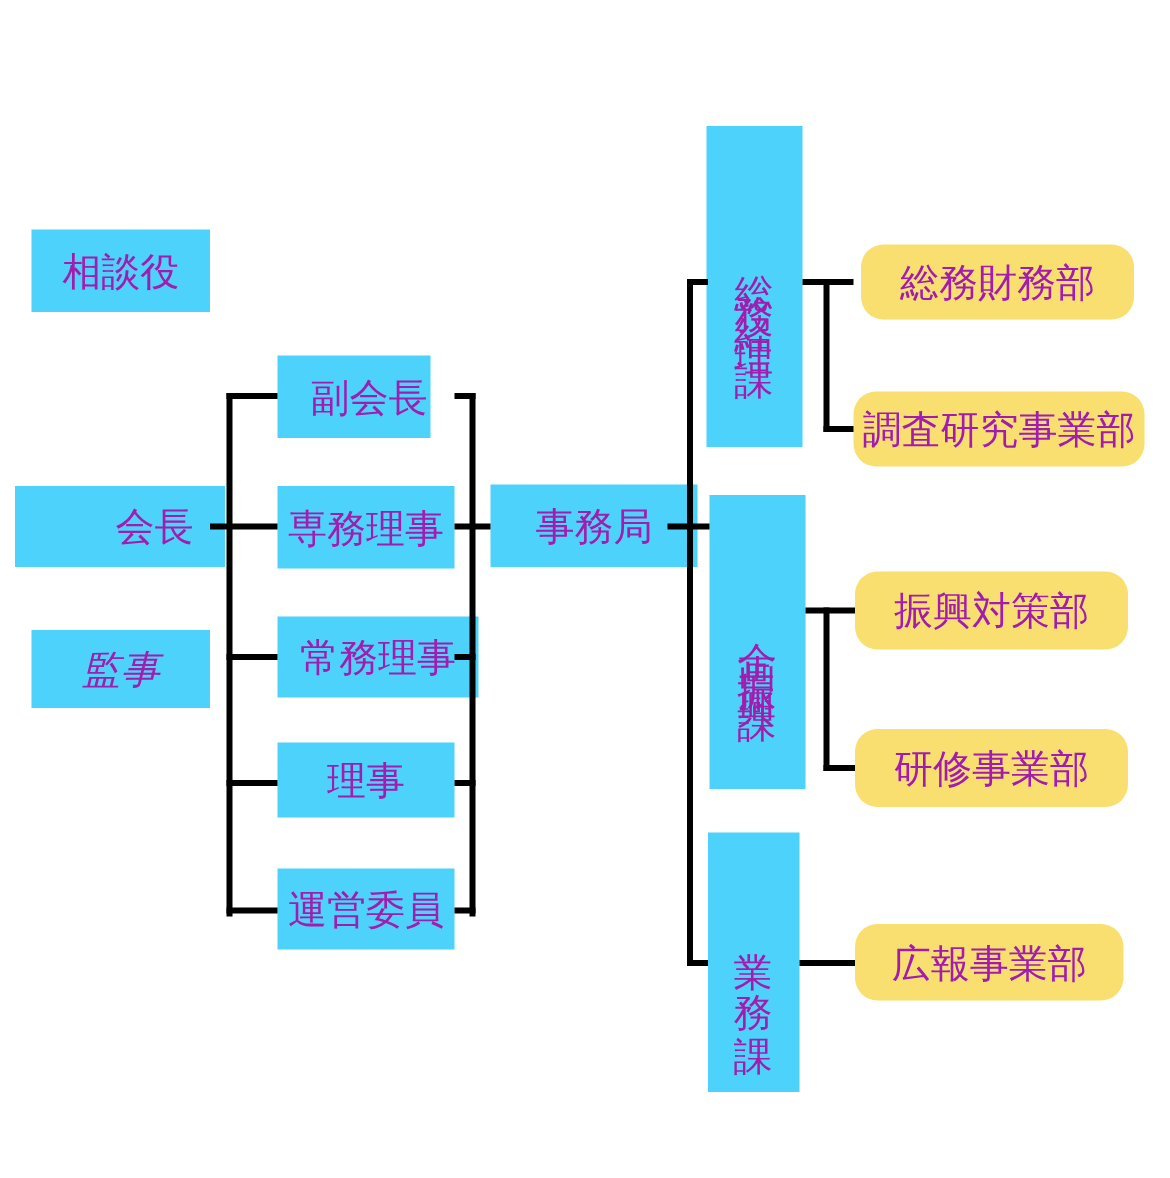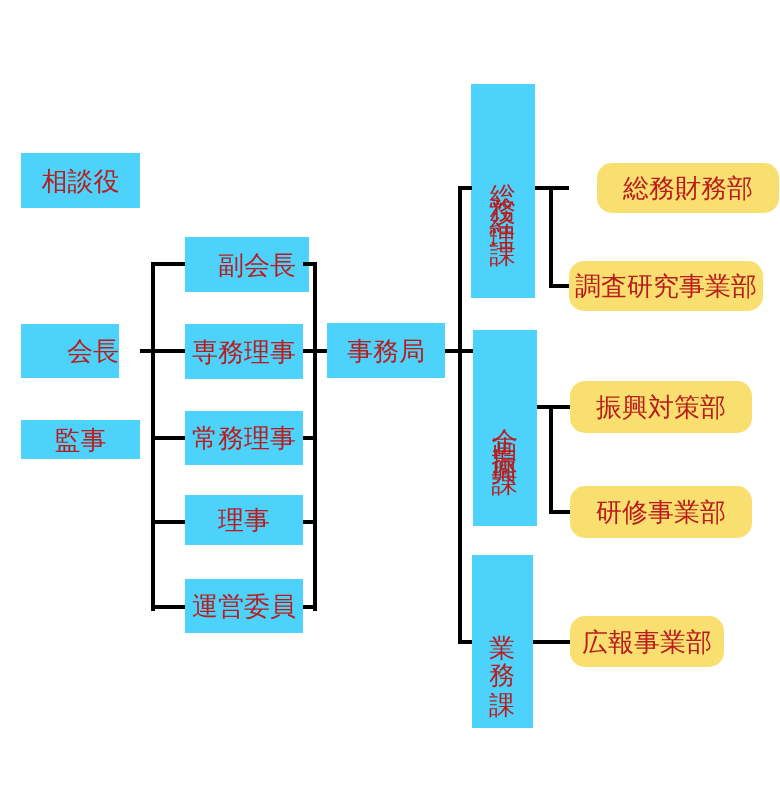--- a/index.html
+++ b/index.html
@@ -6,67 +6,67 @@
   #canvas {
     position:relative;
     width:780px; height:785px;
     background:#ffffff;
     font-family:"Liberation Sans","DejaVu Sans",sans-serif;
     overflow:hidden;
   }
   .box {
     position:absolute;
     display:flex; align-items:center; justify-content:center;
-    font-size:26px; color:#b91c1c; line-height:1;
+    font-size:26px; color:#a21caf; line-height:1;
     box-sizing:border-box; text-align:center; white-space:nowrap;
   }
   .cyan   { background:#4DD2FB; }
   .yellow { background:#F9DF6F; border-radius:15px; }
   .vlabel {
     writing-mode:vertical-rl; text-orientation:upright;
     letter-spacing:14px; padding-top:14px;
   }
   .vlabel.sp10 { letter-spacing:10px; padding-top:10px; }
   .vlabel.sp28 { letter-spacing:28px; padding-top:28px; }
   .hline, .vline { position:absolute; background:#000000; }
   .hline { height:4px; }
   .vline { width:4px; }
 </style>
 </head>
 <body>
 
 <div id="canvas">
 
   <div class="box cyan" style="left:21px; top:153px; width:119px; height:55px;">相談役</div>
-  <div class="box cyan" style="left:21px; top:324px; width:98px; height:54px;padding-left:46px;">会長</div>
-  <div class="box cyan" style="left:21px; top:420px; width:119px; height:39px;">監事</div>
+  <div class="box cyan" style="left:10px; top:324px; width:140px; height:54px;padding-left:46px;">会長</div>
+  <div class="box cyan" style="left:21px; top:420px; width:119px; height:52px;font-style:italic;">監事</div>
 
-  <div class="box cyan" style="left:185px; top:237px; width:124px; height:55px;padding-left:20px;">副会長</div>
+  <div class="box cyan" style="left:185px; top:237px; width:102px; height:55px;padding-left:20px;">副会長</div>
   <div class="box cyan" style="left:185px; top:324px; width:118px; height:55px;">専務理事</div>
-  <div class="box cyan" style="left:185px; top:411px; width:118px; height:54px;">常務理事</div>
+  <div class="box cyan" style="left:185px; top:411px; width:134px; height:54px;">常務理事</div>
   <div class="box cyan" style="left:185px; top:495px; width:118px; height:50px;">理事</div>
   <div class="box cyan" style="left:185px; top:579px; width:118px; height:54px;">運営委員</div>
 
-  <div class="box cyan" style="left:327px; top:323px; width:118px; height:55px;">事務局</div>
+  <div class="box cyan" style="left:327px; top:323px; width:138px; height:55px;">事務局</div>
 
   <div class="box cyan" style="left:471px; top:84px; width:64px; height:214px;">
     <span class="vlabel">総務経理課</span>
   </div>
   <div class="box cyan" style="left:473px; top:330px; width:64px; height:196px;">
     <span class="vlabel sp10">企画振興課</span>
   </div>
   <div class="box cyan" style="left:472px; top:555px; width:61px; height:173px;">
     <span class="vlabel sp28">業務課</span>
   </div>
 
-  <div class="box yellow" style="left:597px; top:163px; width:182px; height:50px;">総務財務部</div>
+  <div class="box yellow" style="left:574px; top:163px; width:182px; height:50px;">総務財務部</div>
   <div class="box yellow" style="left:569px; top:261px; width:194px; height:50px;">調査研究事業部</div>
   <div class="box yellow" style="left:570px; top:486px; width:182px; height:52px;">研修事業部</div>
   <div class="box yellow" style="left:570px; top:381px; width:182px; height:52px;">振興対策部</div>
-  <div class="box yellow" style="left:570px; top:616px; width:154px; height:51px;">広報事業部</div>
+  <div class="box yellow" style="left:570px; top:616px; width:179px; height:51px;">広報事業部</div>
 
   <div class="hline" style="left:140px; top:349px; width:45px;"></div>
 
   <div class="vline" style="left:151px; top:262px; height:349px;"></div>
   <div class="hline" style="left:151px; top:262px; width:34px;"></div>
   <div class="hline" style="left:151px; top:436px; width:34px;"></div>
   <div class="hline" style="left:151px; top:520px; width:34px;"></div>
   <div class="hline" style="left:151px; top:605px; width:34px;"></div>
 
   <div class="vline" style="left:313px; top:262px; height:349px;"></div>

